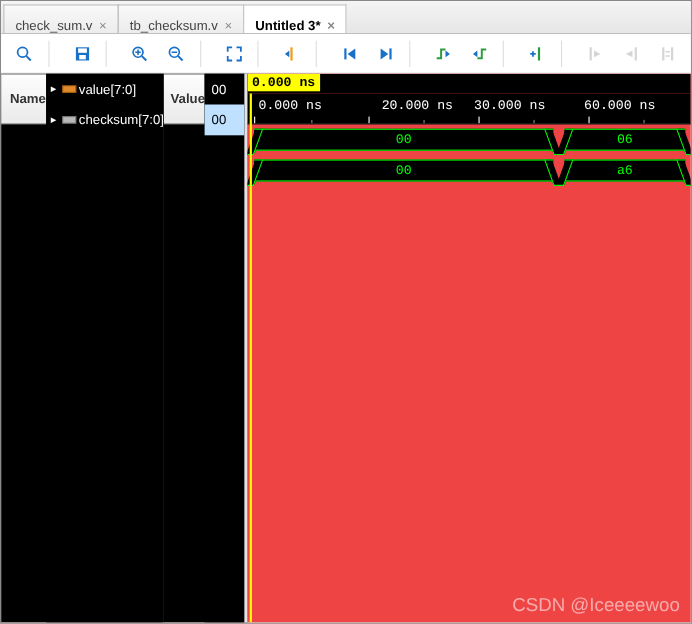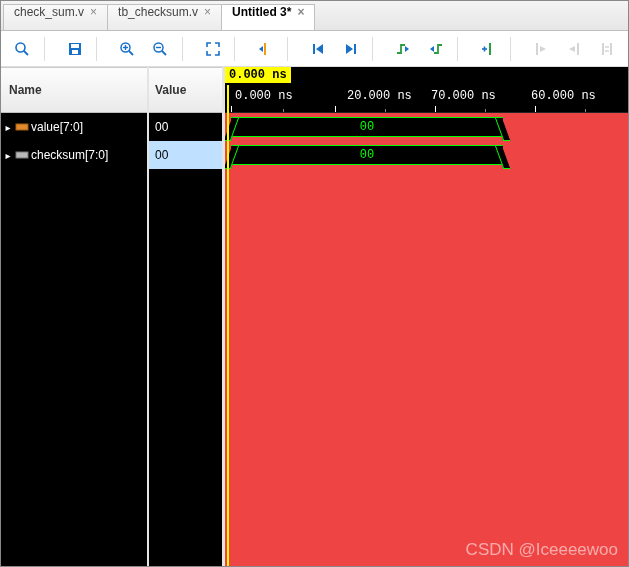--- a/index.html
+++ b/index.html
@@ -1,38 +1,38 @@
 <!DOCTYPE html>
 <html><head>
 <meta charset="utf-8">
 <style>
   * { box-sizing: border-box; margin: 0; padding: 0; }
   body { font-family: "Segoe UI", Arial, sans-serif; font-size: 12px; background: #fff; width: 629px; height: 567px; overflow: hidden; border: 1px solid #888; }
 
   
   .tabs { display: flex; height: 30px; background: linear-gradient(#f4f4f4,#e6e6e6); border-bottom: 1px solid #bfbfbf; align-items: flex-end; padding-left: 2px; }
-  .tab { display: flex; align-items: flex-start; padding: 0 10px; height: 26px; border: 1px solid #c0c0c0; border-bottom: none; background: linear-gradient(#f9f9f9,#ececec); font-size: 12px; color: #444; gap: 6px; cursor: pointer; }
+  .tab { display: flex; align-items: flex-end; padding: 0 10px; height: 26px; border: 1px solid #c0c0c0; border-bottom: none; background: linear-gradient(#f9f9f9,#ececec); font-size: 12px; color: #444; gap: 6px; cursor: pointer; }
   .tab + .tab { margin-left: -1px; }
   .tab.active { background: #fff; font-weight: bold; color: #000; position: relative; z-index: 2; }
   .tab .x { font-size: 12px; color: #888; }
 
   
   .toolbar { display: flex; height: 36px; align-items: center; padding: 0 6px; gap: 2px; border-bottom: 1px solid #ddd; background: #fff; }
   .tbtn { width: 32px; height: 28px; display: flex; align-items: center; justify-content: center; border: 1px solid transparent; cursor: pointer; }
   .tbtn.disabled { opacity: 0.35; cursor: default; }
   .tbtn svg { width: 16px; height: 16px; }
   .sep { width: 10px; height: 24px; border-left: 1px solid #ddd; margin: 0 4px; }
 
   
   .main { display: flex; height: calc(100% - 66px); }
 
   
   .left { display: flex; }
-  .col-name { width: 148px; background: #000; border-right: 2px solid #e4e4e4; display: flex; flex-direction: column; }
-  .col-value { width: 76px; background: #000; border-right: 3px solid #e4e4e4; display: flex; flex-direction: column; }
+  .col-name { width: 148px; background: #000; border-right: 2px solid #e4e4e4; display: flex; flex-direction: row; }
+  .col-value { width: 76px; background: #000; border-right: 3px solid #e4e4e4; display: flex; flex-direction: row; }
   .colhead { height: 46px; background: linear-gradient(#fdfdfd,#eaeaea); border-bottom: 1px solid #bfbfbf; display: flex; align-items: center; justify-content: flex-start; padding-left: 8px; font-size: 12px; color: #333; font-weight: bold; border-top: 1px solid #ccc; }
   .col-value .colhead { justify-content: flex-start; padding-left: 6px; }
   .rows { flex: 1; background: #000; }
   .row { height: 28px; display: flex; align-items: center; color: #fff; font-size: 12px; }
   .col-name .row { padding-left: 2px; gap: 2px; }
   .caret { width: 10px; text-align: center; color: #fff; font-size: 10px; }
   .sigicon { width: 14px; height: 14px; display: inline-block; }
   .col-value .row { padding-left: 6px; }
   .row.selected { background: #bfe0ff; color: #000; }
 
@@ -214,39 +214,45 @@
     </div>
   </div>
 
   <div class="wave">
     <div class="cursorbar">
       <span class="cursortag">0.000 ns</span>
     </div>
     <div class="ruler">
       <span class="tick first" style="left:6px">0.000 ns</span>
       <span class="tick" style="left:126px">20.000 ns</span>
-      <span class="tick" style="left:210px">70.000 ns</span>
+      <span class="tick" style="left:210px">30.000 ns</span>
       <span class="tick" style="left:310px">60.000 ns</span>
       <span class="tickmark" style="left:6px"></span>
       <span class="tickmark" style="left:110px"></span>
       <span class="tickmark" style="left:210px"></span>
       <span class="tickmark" style="left:310px"></span>
       <span class="minitick" style="left:58px"></span>
       <span class="minitick" style="left:160px"></span>
       <span class="minitick" style="left:260px"></span>
       <span class="minitick" style="left:360px"></span>
     </div>
     <div class="cursorline" style="top:18px"></div>
     <div class="wavelanes">
       <div class="lane">
         <div class="bus hex" style="left:6px;width:272px">
           <span>00</span>
         </div>
+        <div class="bus hex" style="left:288px;width:110px">
+          <span>06</span>
+        </div>
       </div>
       <div class="lane">
         <div class="bus hex" style="left:6px;width:272px">
           <span>00</span>
         </div>
+        <div class="bus hex" style="left:288px;width:110px">
+          <span>a6</span>
+        </div>
       </div>
     </div>
     <div class="watermark">CSDN @Iceeeewoo</div>
   </div>
 </div>
 
 </body></html>

